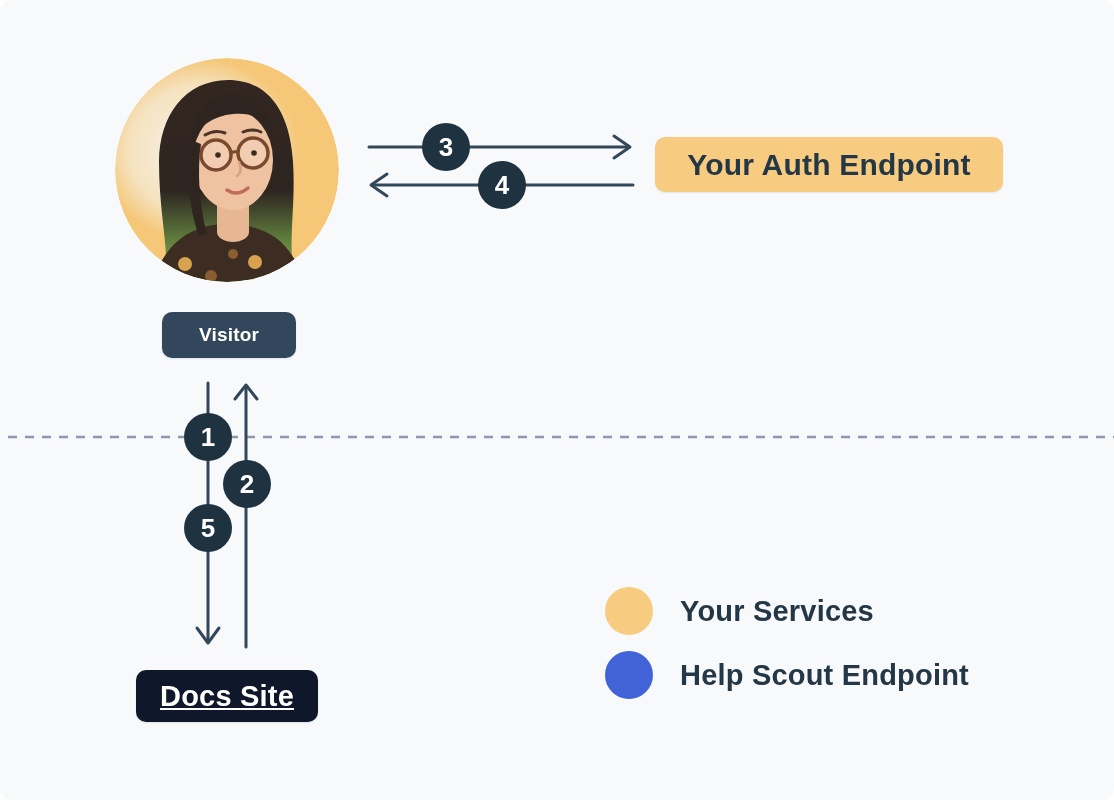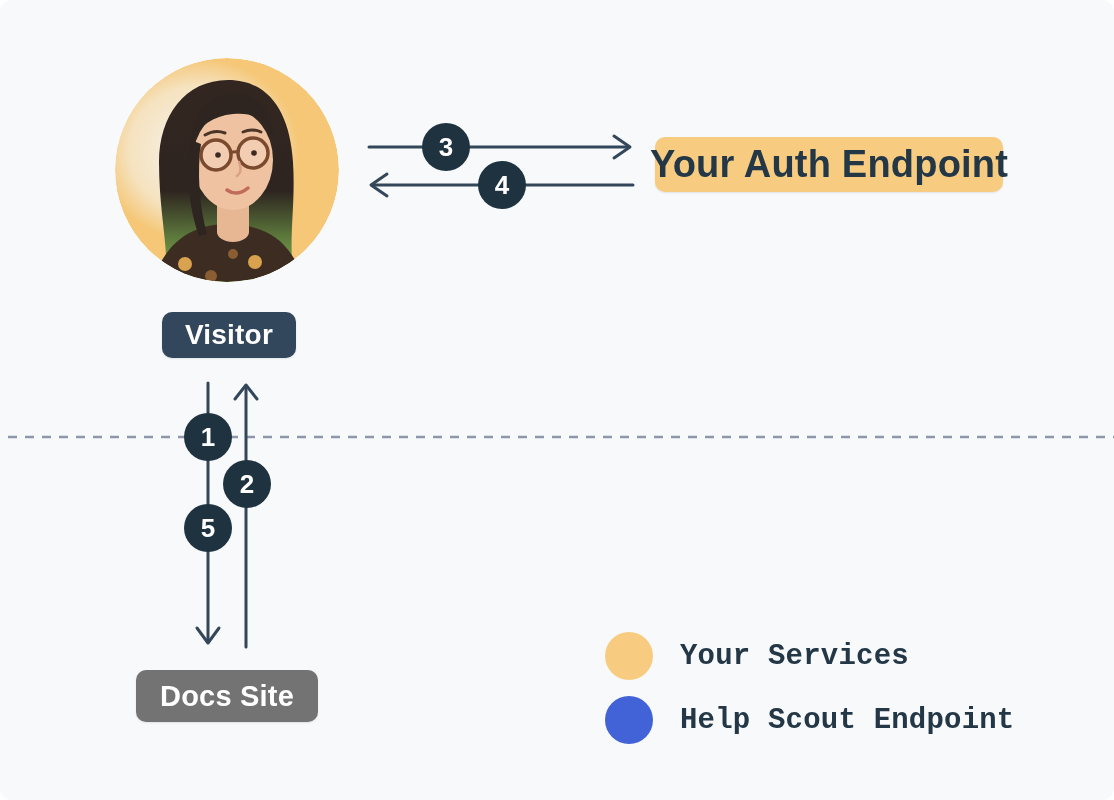--- a/index.html
+++ b/index.html
@@ -51,56 +51,57 @@
     border-radius: 10px;
     box-shadow: 0 1px 2px rgba(30,50,64,0.10);
     letter-spacing: 0.2px;
     white-space: nowrap;
   }
   .badge-visitor {
     left: 162px; top: 312px;
     width: 134px; height: 46px;
     background: #33475c;
     color: #ffffff;
-    font-size: 28px;
+    font-size: 19px;
   }
   .badge-auth {
     left: 655px; top: 137px;
     width: 348px; height: 55px;
     background: #f8cc80;
     color: #243746;
-    font-size: 38px;
+    font-size: 30px;
   }
   .badge-docs {
     left: 136px; top: 670px;
     width: 182px; height: 52px;
-    background: #737373;
+    background: #0f172a;
     color: #ffffff;
     font-size: 29px;
+    text-decoration: underline;
   }
   .step {
     position: absolute;
     width: 48px; height: 48px;
     border-radius: 50%;
     background: #1e3240;
     color: #ffffff;
     font-size: 26px;
     font-weight: 700;
     display: flex;
     align-items: center;
     justify-content: center;
   }
   .step-1 { left: 184px; top: 413px; }
   .step-2 { left: 223px; top: 460px; }
   .step-3 { left: 422px; top: 123px; }
   .step-4 { left: 478px; top: 161px; }
   .step-5 { left: 184px; top: 504px; }
   .legend {
     position: absolute;
-    left: 605px; top: 632px; font-family: Liberation Mono, monospace;
+    left: 605px; top: 587px;
   }
   .legend-row {
     display: flex;
     align-items: center;
     height: 48px;
     margin-bottom: 16px;
   }
   .swatch {
     width: 48px; height: 48px;
     border-radius: 50%;

